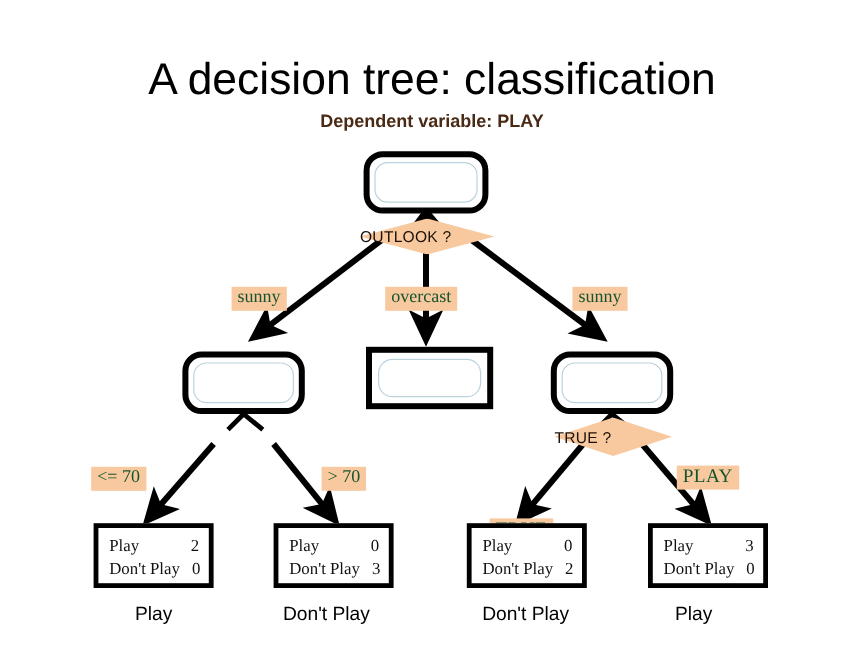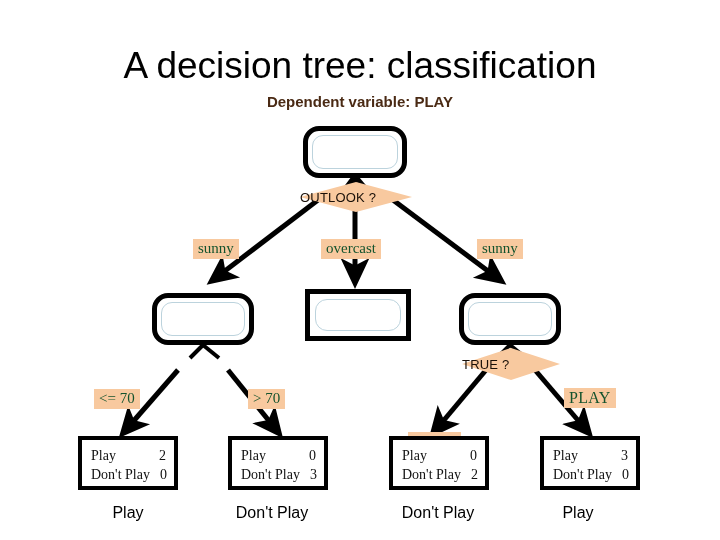--- a/index.html
+++ b/index.html
@@ -227,22 +227,22 @@
   </div>
 
   <div class="node-round" style="left:459px; top:293px; width:102px; height:52px;">
     <div class="inner"></div>
   </div>
   <div class="diamond" style="left:462px; top:348px; width:98px; height:32px;">
     <div class="shape"></div>
     <span class="dlabel">TRUE ?</span>
   </div>
 
-  <div class="edge-label" style="left:94px; top:389px;">&lt;= 70</div>
-  <div class="edge-label" style="left:248px; top:389px;">&gt; 70</div>
+  <div class="edge-label" style="left:76px; top:389px;">&lt;= 70</div>
+  <div class="edge-label" style="left:268px; top:389px;">&gt; 70</div>
   <div class="edge-label caps" style="left:408px; top:388px;margin-top:44px;">TRUE</div>
   <div class="edge-label caps" style="left:564px; top:388px;">PLAY</div>
 
   <div class="leaf" style="left:78px; top:436px; width:100px; height:54px;">
     <div class="leaf-row">
       <span>Play</span>
       <span class="lv">2</span>
     </div>
     <div class="leaf-row">
       <span>Don't Play</span>

